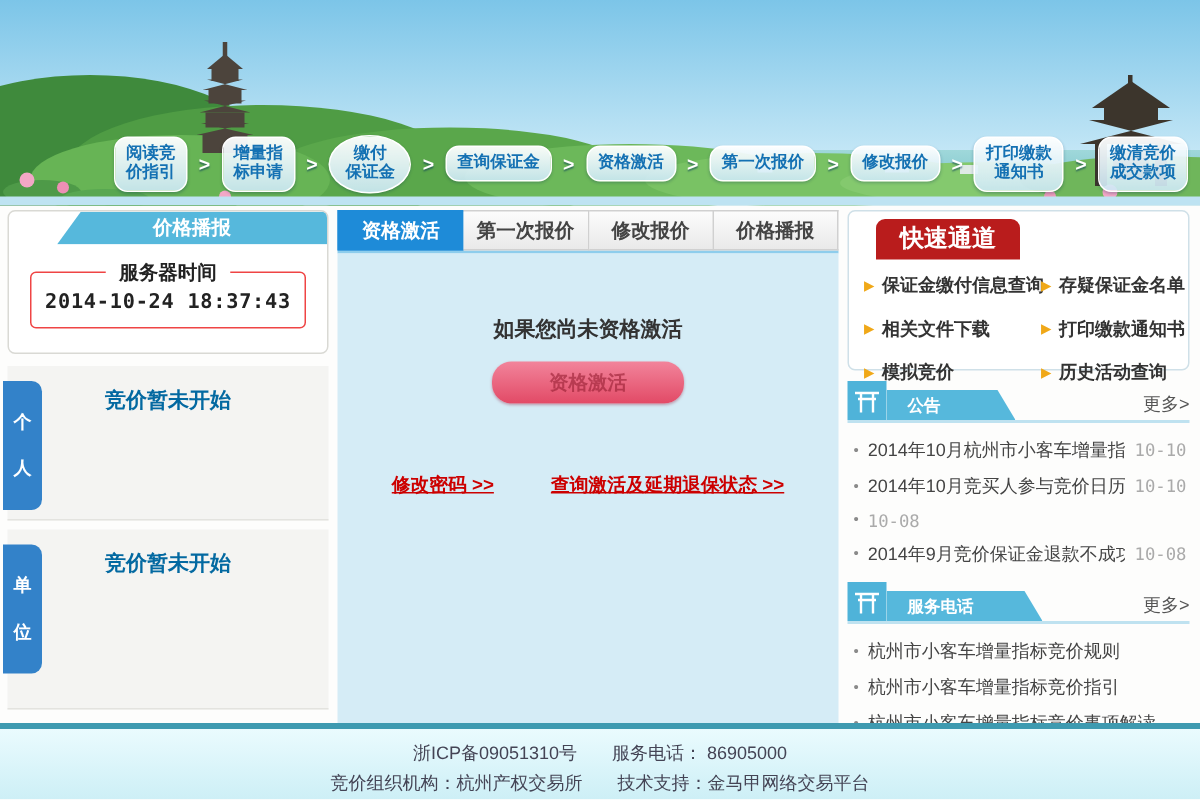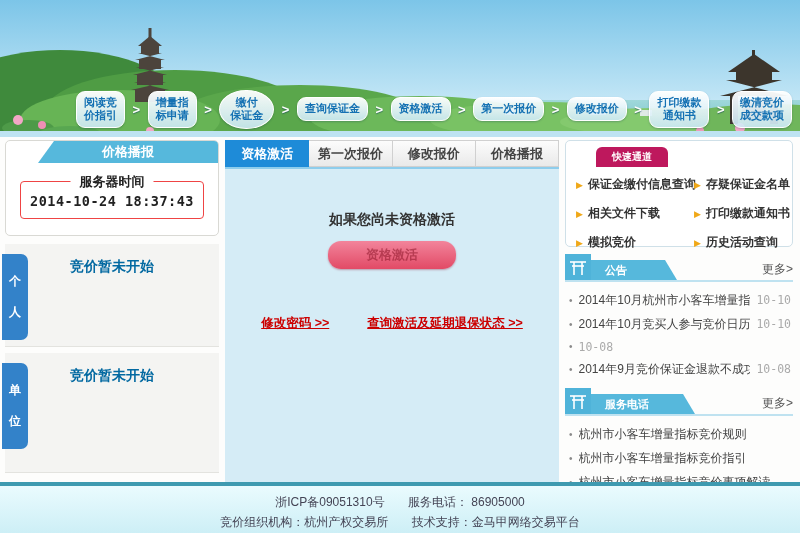--- a/index.html
+++ b/index.html
@@ -49,22 +49,22 @@
   .hint-text { padding-top:42px; font-size:14px; font-weight:bold; color:#333; }
   .activate-btn { margin-top:12px; display:inline-block; width:128px; padding:5px 0; border:none; border-radius:13px;
     background:linear-gradient(180deg,#f2849b,#e24a66); color:rgba(150,30,50,.6); font-size:13px; font-weight:bold;
     box-shadow:0 1px 2px rgba(150,30,60,.4); cursor:pointer; }
   .links-row { margin-top:46px; display:flex; justify-content:center; gap:38px; }
   .red-link { color:#cc0000; font-size:12.5px; font-weight:bold; text-decoration:underline; cursor:pointer; }
 
   
   .col-right { width:228px; flex:none; }
   .quick-panel { background:#fff; border:1px solid #cfe0e8; border-radius:5px; height:107px; padding:5px 8px 4px; }
-  .quick-head { display:inline-block; background:#be185d; color:#fff; font-size:10px; font-weight:bold;
-    border-radius:6px 6px 0 0; padding:3px 16px; margin-left:22px; }
+  .quick-head { display:inline-block; background:#b91c1c; color:#fff; font-size:16px; font-weight:bold;
+    border-radius:6px 6px 0 0; padding:3px 16px; margin-left:10px; }
   .quick-grid { display:grid; grid-template-columns:118px 1fr; row-gap:12px; margin-top:9px; padding-left:2px; }
   .quick-item { display:flex; align-items:center; gap:5px; font-size:12px; font-weight:bold; color:#333; cursor:pointer; white-space:nowrap; }
   .quick-arrow { color:#f0a818; font-size:9px; }
   .news-panel { margin-top:7px; }
   .news-head { display:flex; align-items:flex-end; border-bottom:2px solid #bfe2f0; padding-bottom:0; }
   .archway-box { width:26px; height:26px; background:#4fb3d9; flex:none; display:flex; align-items:center; justify-content:center; }
   .news-strip { height:20px; background:#56b8dc; color:#fff; font-size:11px; font-weight:bold;
     display:flex; align-items:center; padding:0 14px; clip-path:polygon(0 0, calc(100% - 12px) 0, 100% 100%, 0 100%); margin-bottom:0; }
   .news-strip.w1 { width:86px; } .news-strip.w2 { width:104px; }
   .more-link { margin-left:auto; font-size:12px; color:#555; cursor:pointer; padding-bottom:2px; white-space:nowrap; }

